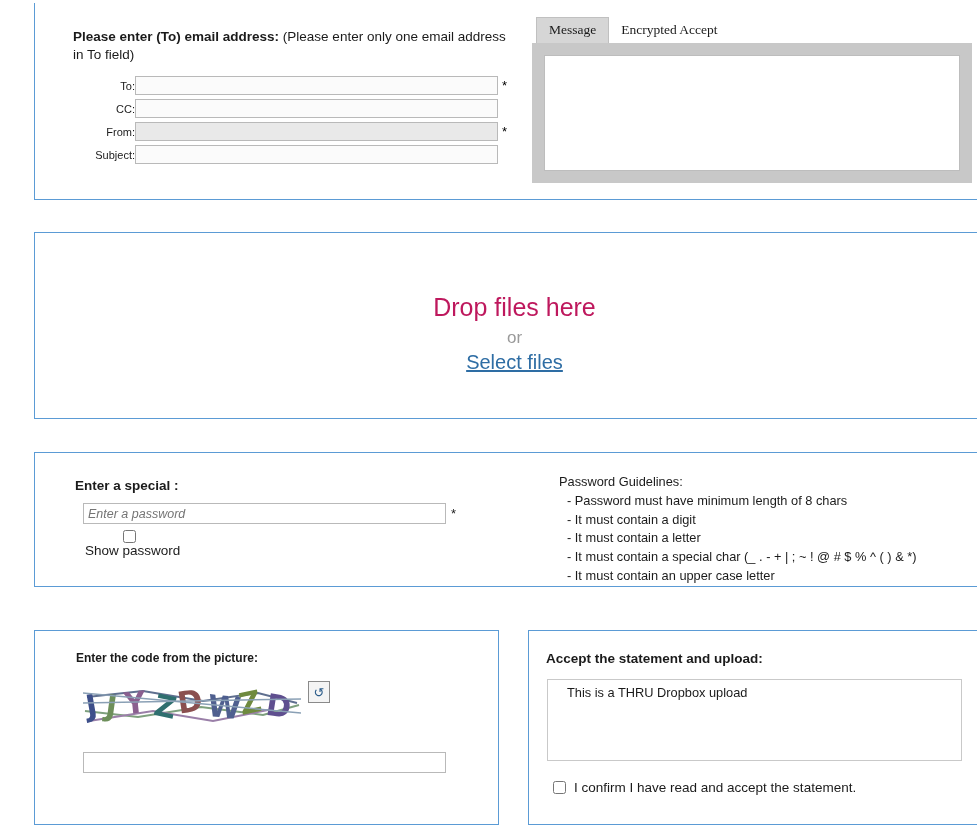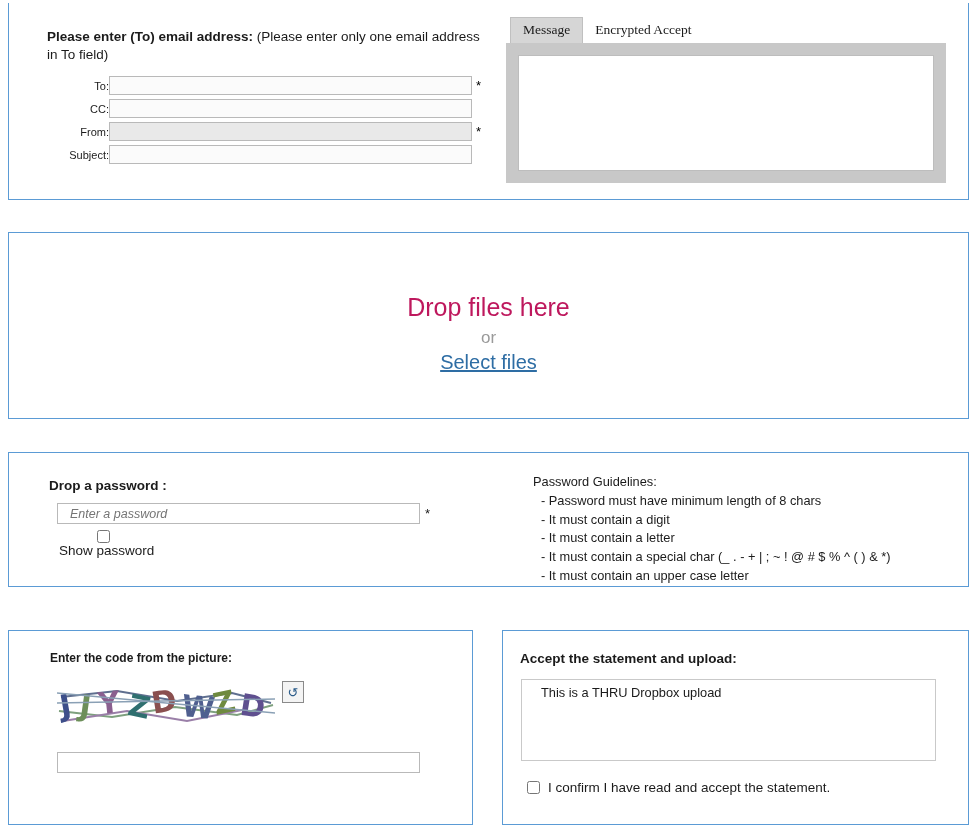--- a/index.html
+++ b/index.html
@@ -11,20 +11,21 @@
     background: #ffffff;
     font-family: "Liberation Sans", sans-serif;
     font-size: 13px;
     color: #1b1b1b;
     overflow: hidden;
   }
   .page {
     position: relative;
     width: 832px;
     height: 835px;
+    margin-left: 26px;
   }
 
   
   .panel {
     position: absolute;
     border: 1px solid #5b9bd5;
     background: #ffffff;
   }
 
   
@@ -112,21 +113,21 @@
     left: 48px;
     top: 50px;
     width: 363px;
     height: 21px;
     border: 1px solid #b9b9b9;
     background: #fff;
     font-family: "Liberation Sans", sans-serif;
     font-size: 12.5px;
     font-style: italic;
     color: #555;
-    padding: 0 12px;
+    padding: 0 4px;
   }
   #pwd-star { position: absolute; left: 416px; top: 53px; font-size: 13px; }
   #show-pwd-wrap {
     position: absolute;
     left: 50px;
     top: 77px;
     display: flex;
     align-items: center;
     font-size: 13.5px;
     flex-direction: column;
@@ -258,21 +259,21 @@
 
   <div class="panel" id="panel-drop">
     <div id="drop-inner">
       <div class="drop-title">Drop files here</div>
       <div class="drop-or">or</div>
       <a class="drop-link" href="#">Select files</a>
     </div>
   </div>
 
   <div class="panel" id="panel-pwd">
-    <div class="pwd-title">Drop a password :</div>
+    <div class="pwd-title">Enter a special :</div>
     <input id="pwd-input" type="text" placeholder="Enter a password" style="">
     <span id="pwd-star">*</span>
     <label id="show-pwd-wrap">
       <input type="checkbox" style="">
       <span>Show password</span>
     </label>
 
     <div class="guide">
       <div>Password Guidelines:</div>
       <ul>

